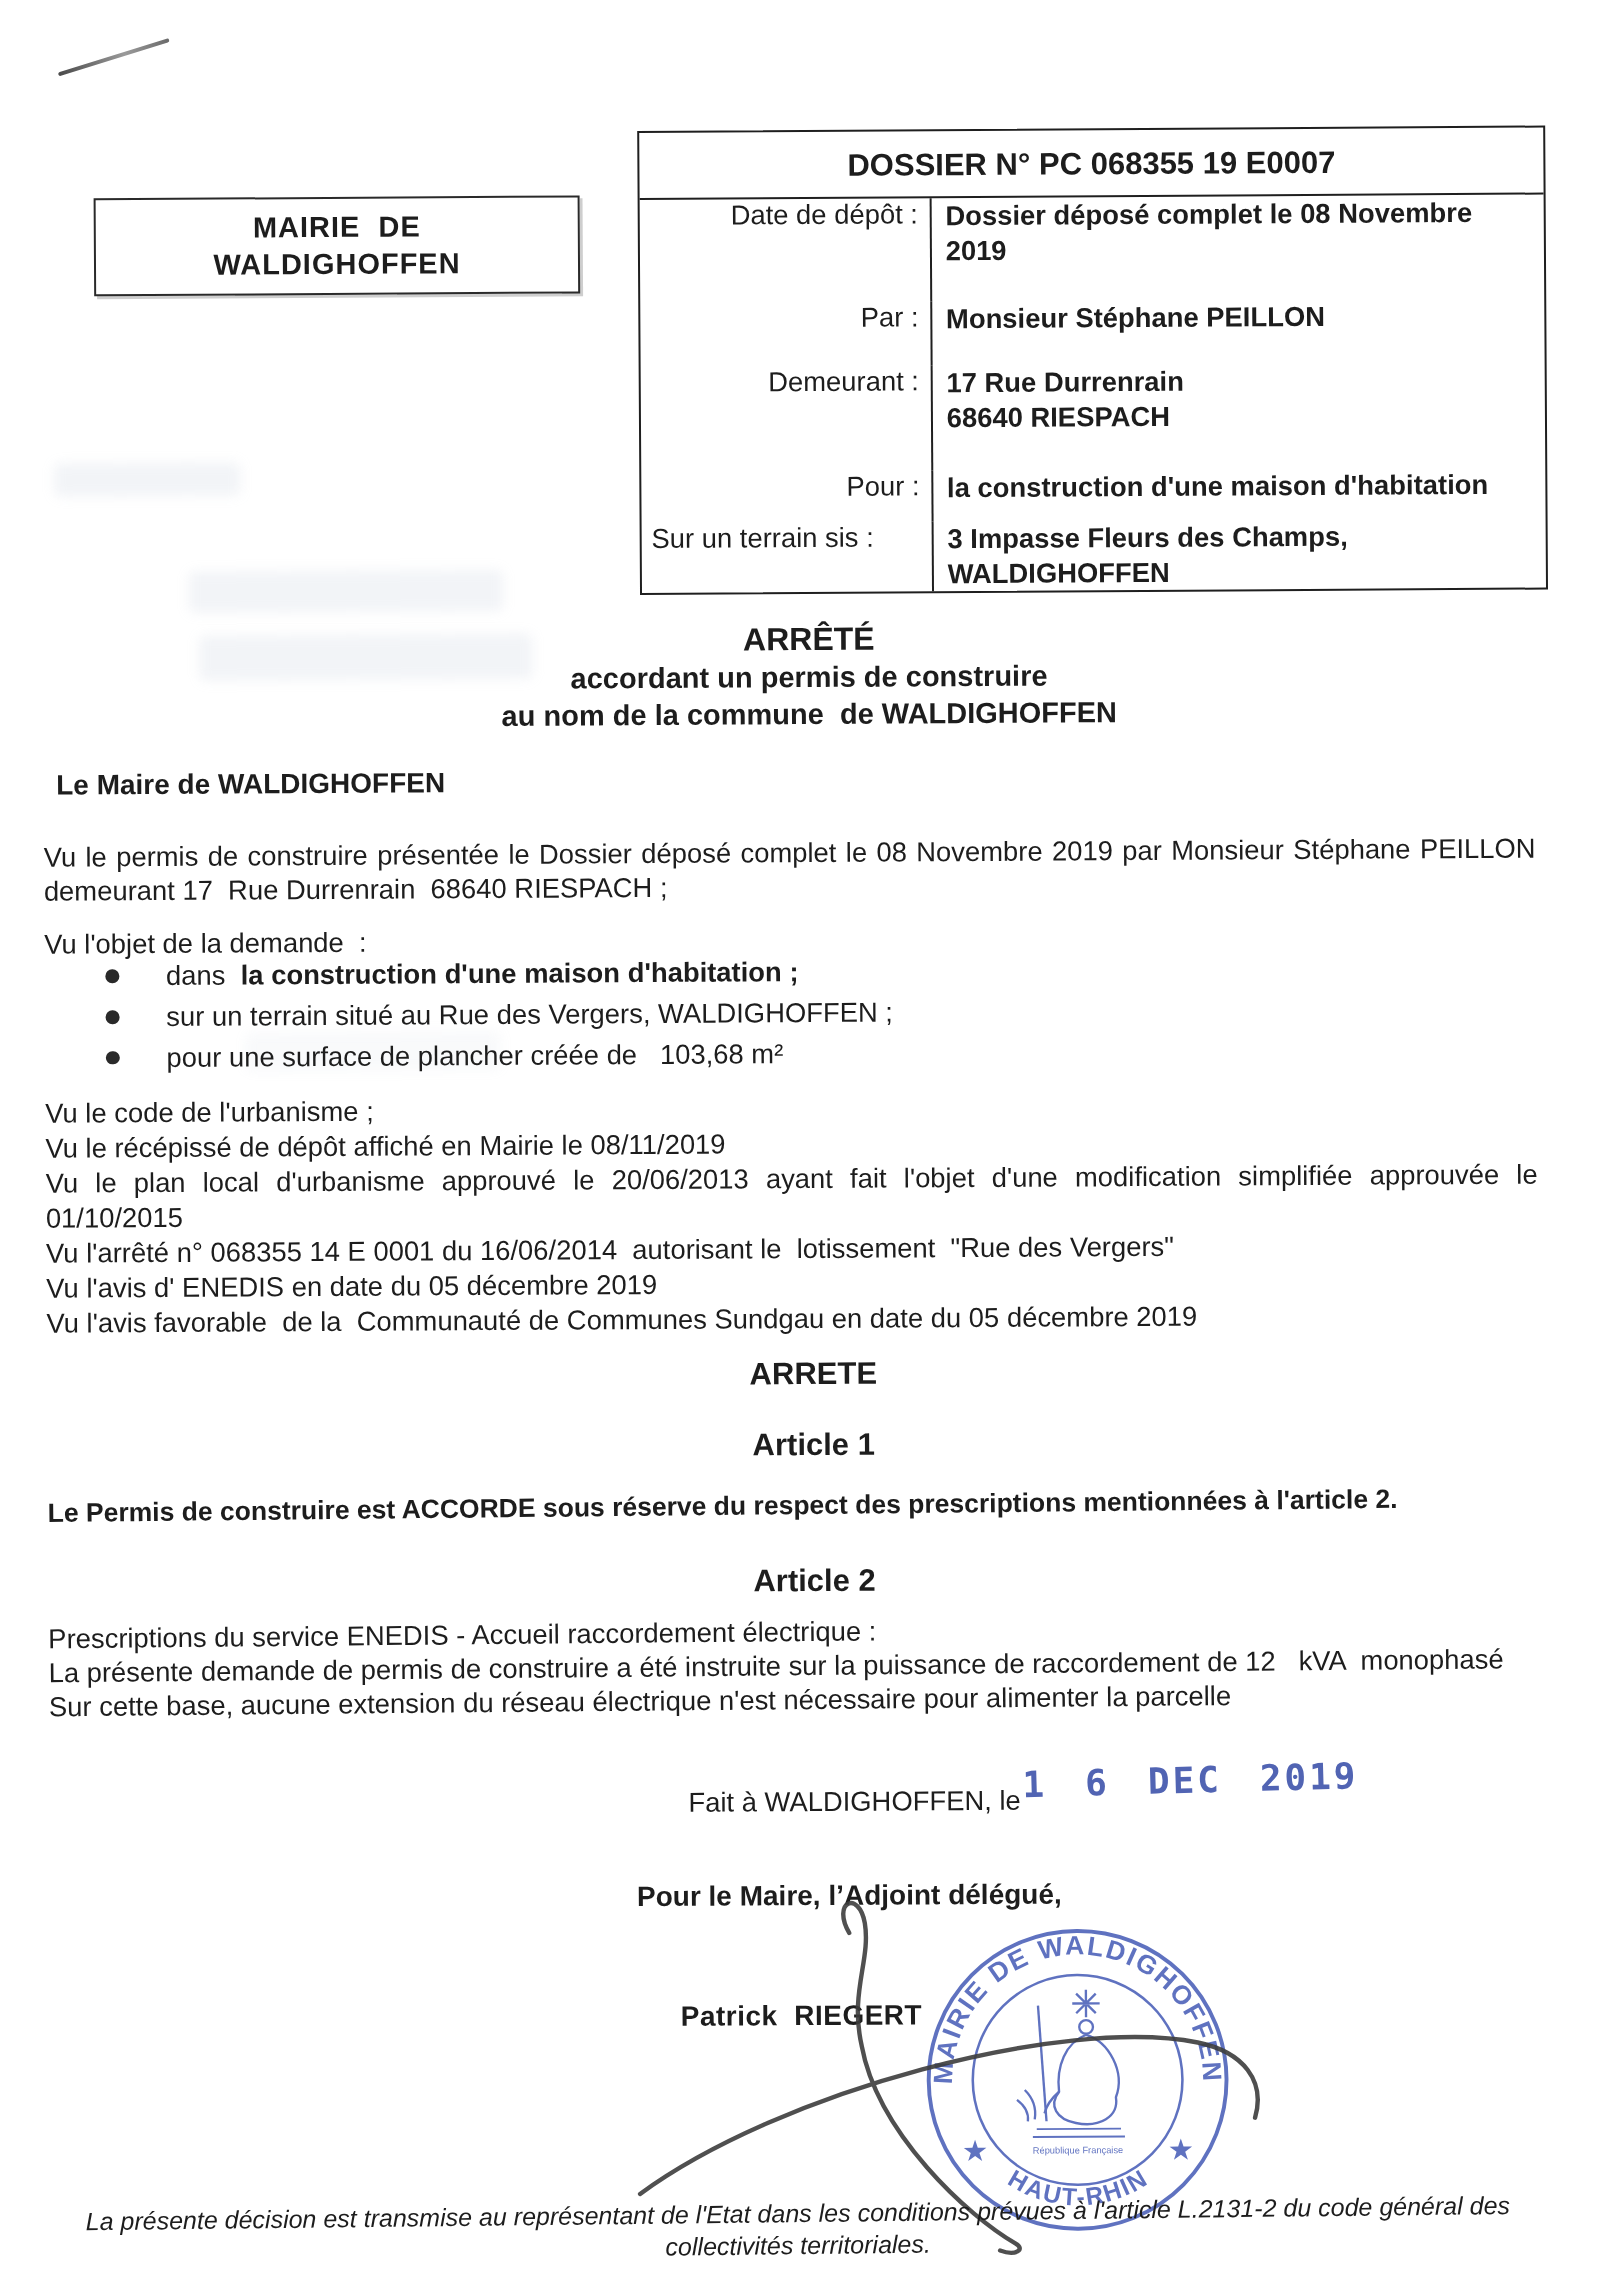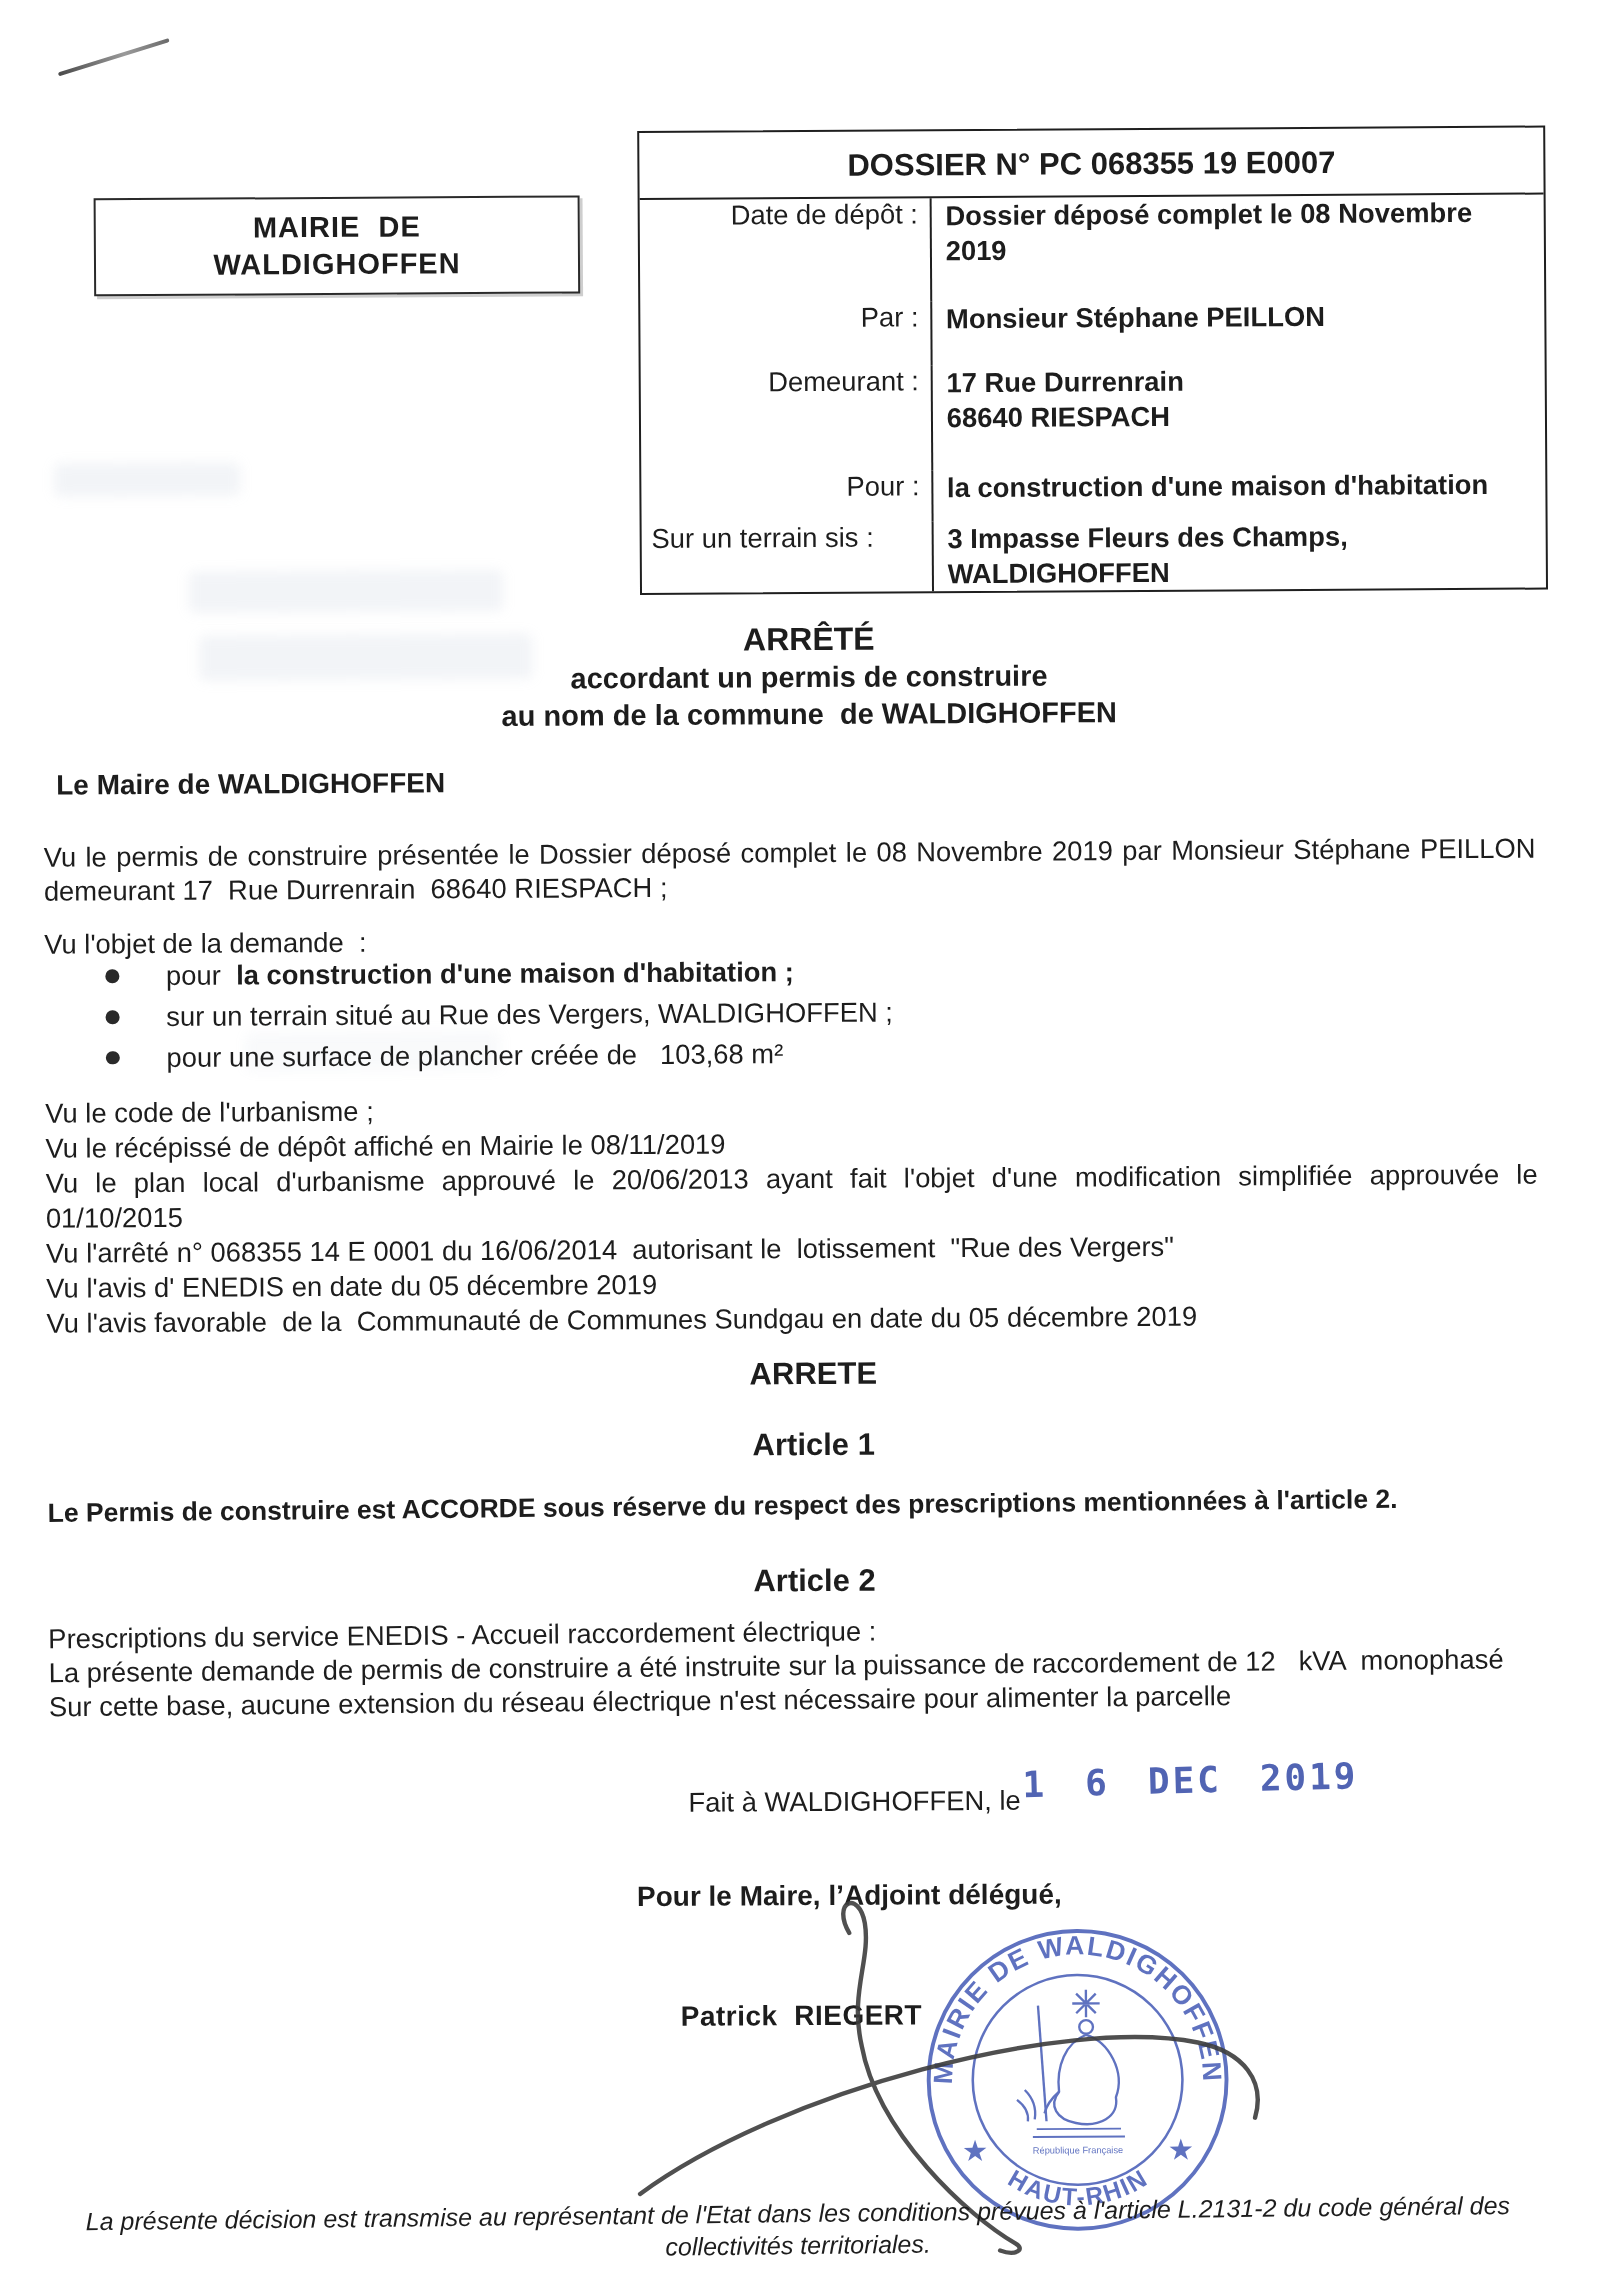--- a/index.html
+++ b/index.html
@@ -178,21 +178,21 @@
   <div class="para" style="top:836px;">
     <div class="jline">Vu le permis de construire présentée le Dossier déposé complet le 08 Novembre 2019 par Monsieur Stéphane PEILLON</div>
     <div class="pre">demeurant 17  Rue Durrenrain  68640 RIESPACH ;</div>
   </div>
 
   <div class="para pre" style="top:923px;">Vu l'objet de la demande  :</div>
 
   <div class="bullets">
     <div class="bullet-row">
       <span class="bullet-dot"></span>
-      <span class="pre">pour  </span>
+      <span class="pre">dans  </span>
           <span class="bold pre">la construction d'une maison d'habitation ;</span>
     </div>
     <div class="bullet-row">
       <span class="bullet-dot"></span>
       <span class="pre">sur un terrain situé au Rue des Vergers, WALDIGHOFFEN ;</span>
           <span class="bold pre"></span>
     </div>
     <div class="bullet-row">
       <span class="bullet-dot"></span>
       <span class="pre">pour une surface de plancher créée de   103,68 m²</span>

